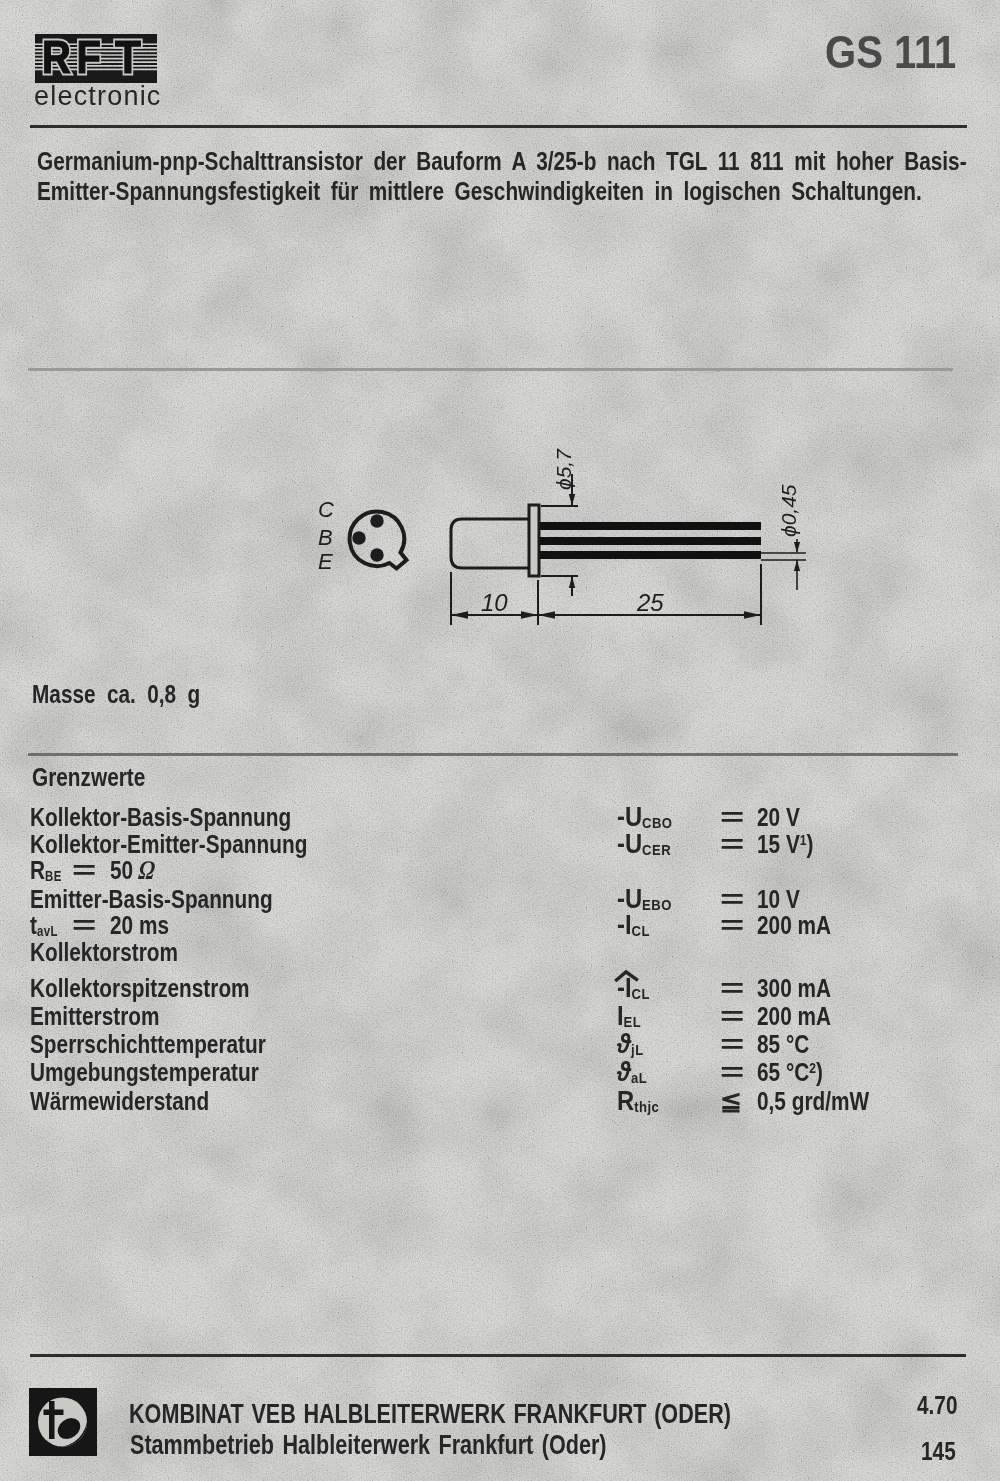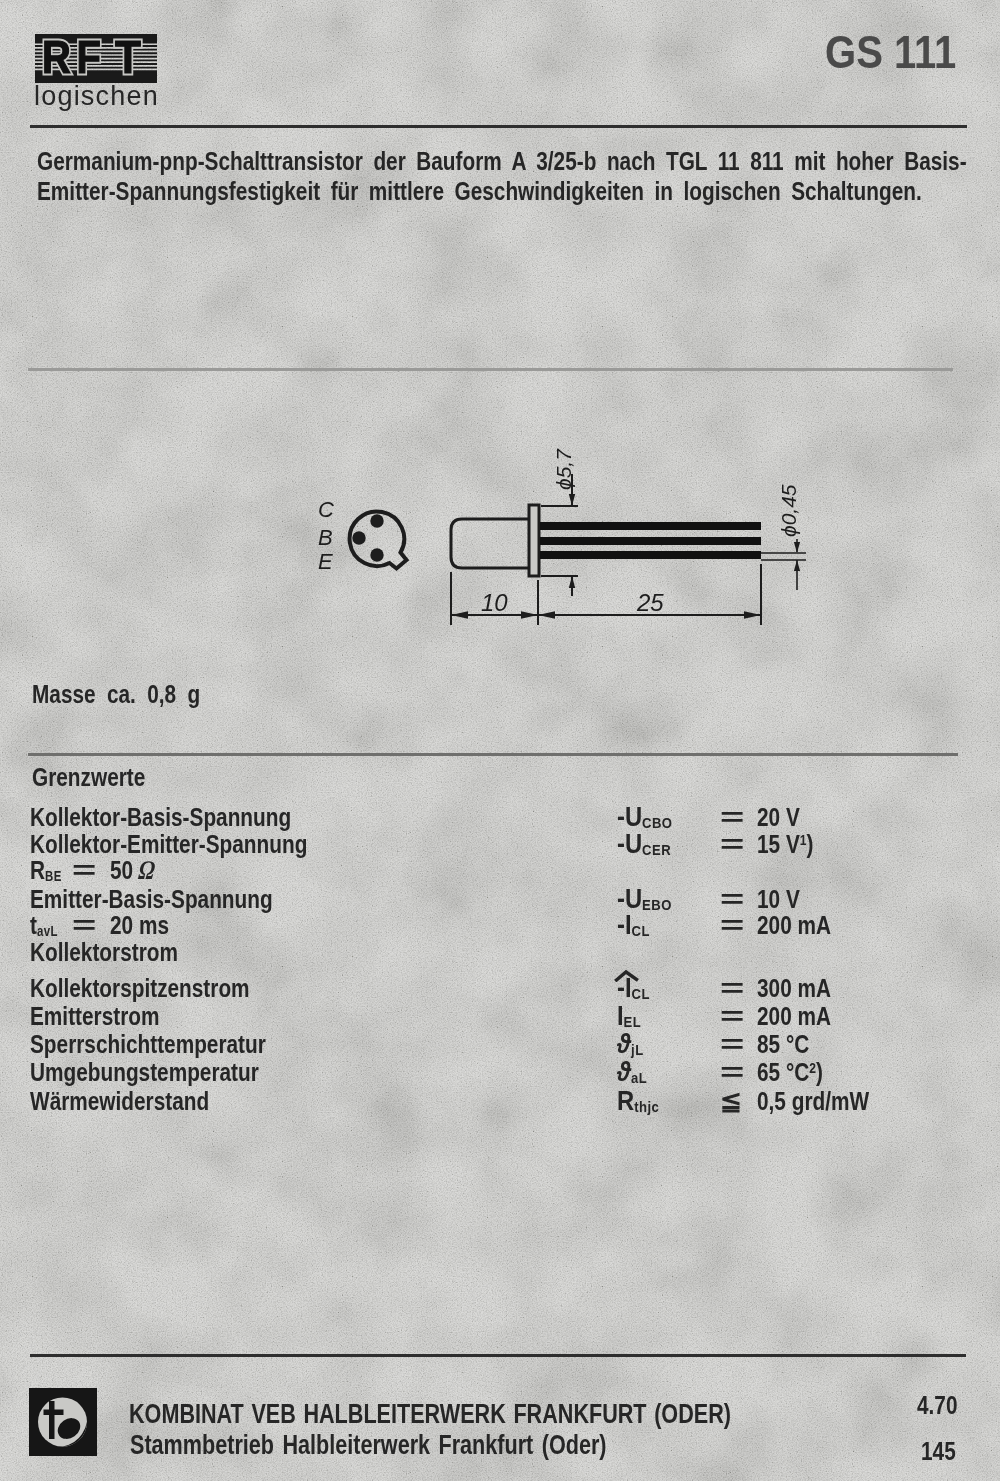--- a/index.html
+++ b/index.html
@@ -52,21 +52,21 @@
       <text x="0" y="0" stroke="#c6c6c3" stroke-width="5">F</text>
       <text x="0" y="0" fill="#111" stroke="#111" stroke-width="1.2">F</text>
     </g>
     <g transform="translate(80 38.5) scale(0.9 1)">
       <text x="0" y="0" stroke="#c6c6c3" stroke-width="5">T</text>
       <text x="0" y="0" fill="#111" stroke="#111" stroke-width="1.2">T</text>
     </g>
   </g>
 </svg>
 
-<div class="abs" style="left:34px;top:83px;font-size:27px;color:#262626;letter-spacing:1.2px;">logischen</div>
+<div class="abs" style="left:34px;top:83px;font-size:27px;color:#262626;letter-spacing:1.2px;">electronic</div>
 
 <div class="abs b" style="left:825px;top:29px;font-size:46px;color:#4a4a4a;transform:scaleX(0.87);transform-origin:0 0;">GS 111</div>
 
 <div class="abs" style="left:30px;top:125px;width:937px;height:3px;background:#2e2e2e;"></div>
 
 <div class="abs b t" style="left:37px;top:148px;word-spacing:5.9px;">Germanium-pnp-Schalttransistor der Bauform A 3/25-b nach TGL 11&nbsp;811 mit hoher Basis-</div>
 
 <div class="abs b t" style="left:37px;top:178px;word-spacing:5.9px;">Emitter-Spannungsfestigkeit für mittlere Geschwindigkeiten in logischen Schaltungen.</div>
 
 <div class="abs" style="left:28px;top:368px;width:925px;height:3px;background:#9a9a98;"></div>

